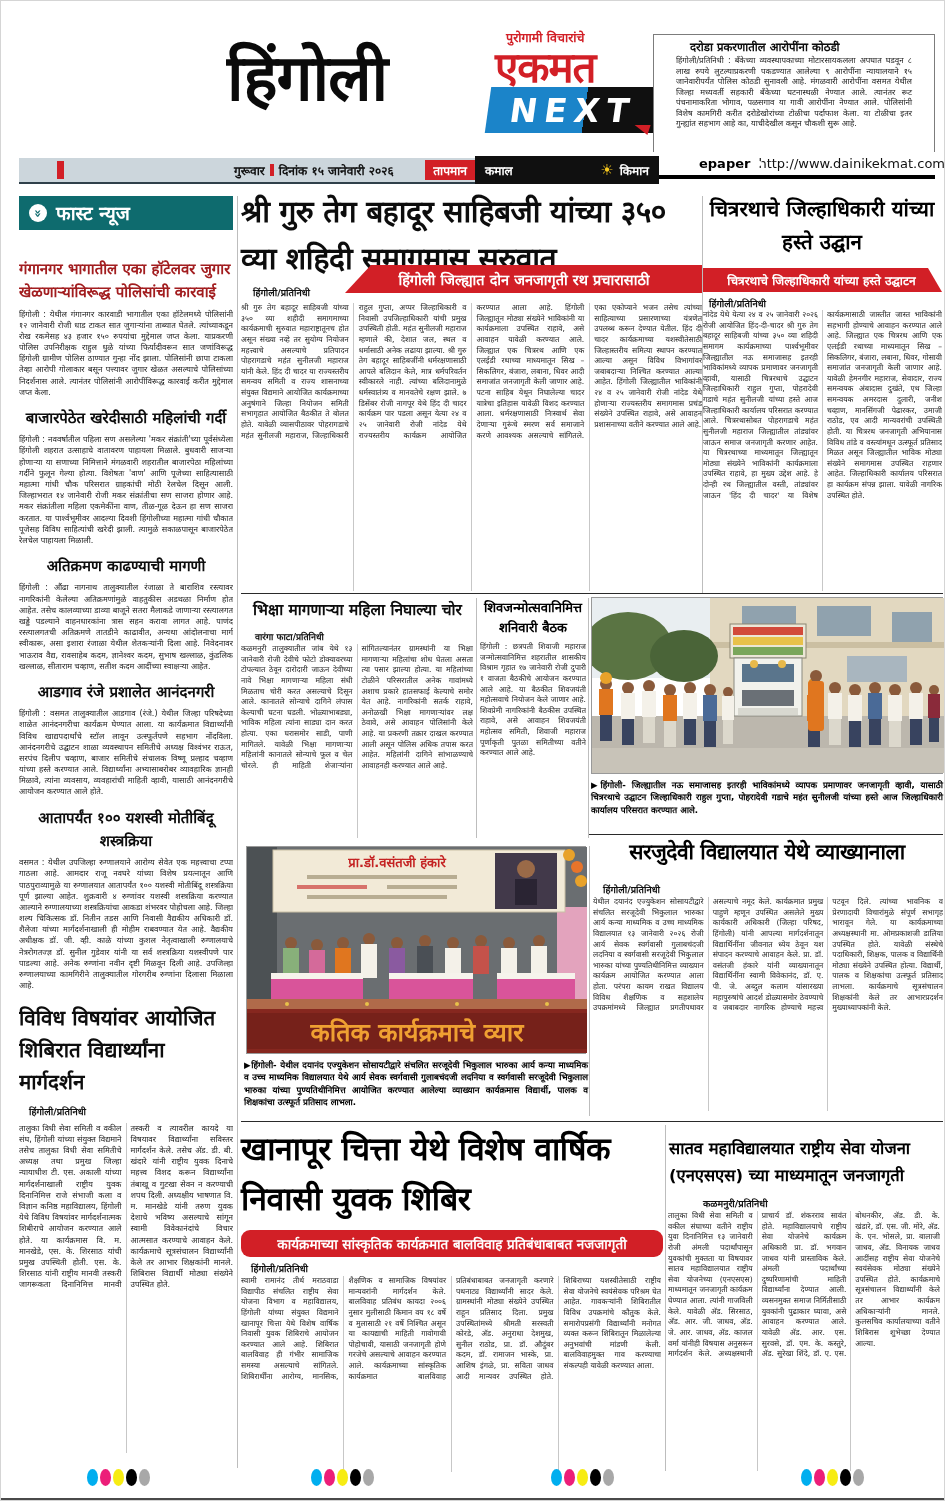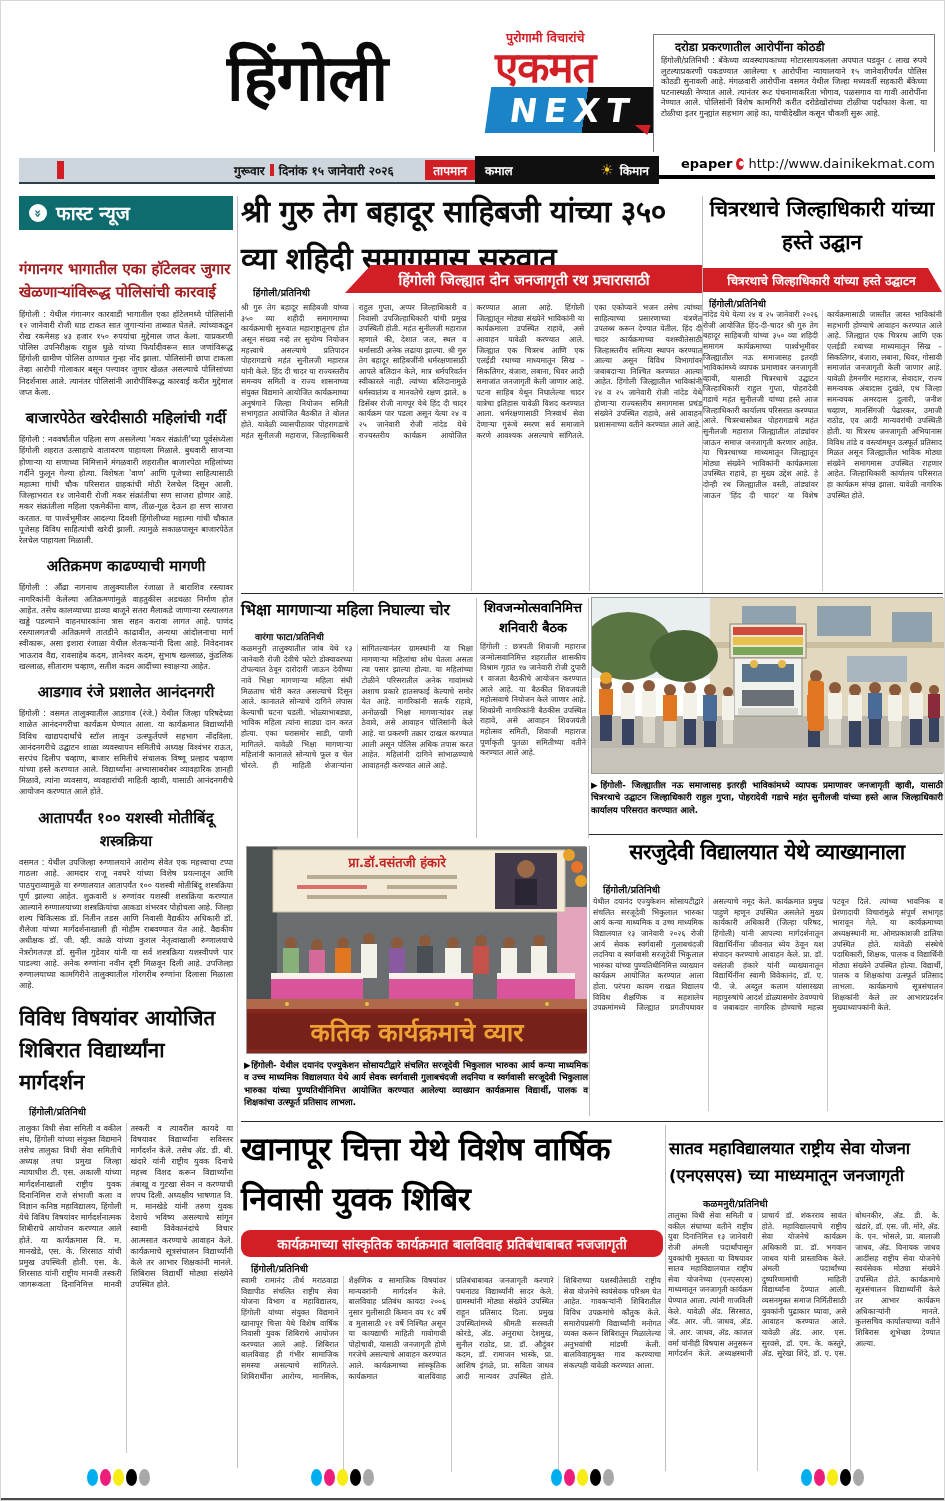--- a/index.html
+++ b/index.html
@@ -22,25 +22,25 @@
   #masthead-title{left:226px;top:26px;font-size:64px;font-weight:800;color:#0a0a0a;letter-spacing:-1px;line-height:1.6;}
   #brand-block{left:494px;top:28px;text-align:center;color:#d21f26;}
   #brand-tagline{font-size:12.5px;font-weight:bold;}
   #brand-name{font-size:42px;font-weight:800;line-height:1.05;letter-spacing:-1px;}
   #next-logo{left:487px;top:86px;width:170px;height:46px;transform:skewX(-8deg);
     background:linear-gradient(90deg,#1b84c9 0 57%,#101010 57% 100%);
     color:#fff;font-weight:800;font-size:33px;display:flex;align-items:center;justify-content:center;letter-spacing:7px;}
   #next-red{left:632px;top:124px;width:0;height:0;border-left:16px solid transparent;border-top:10px solid #d21f26;transform:skewX(-18deg);}
 
   
-  #tr-box{left:652px;top:33px;width:282px;height:143px;border:1.5px solid #7c7c7c;padding:3px 7px;background:#fff;overflow:hidden;}
+  #tr-box{left:652px;top:33px;width:282px;height:143px;border:1.5px solid #7c7c7c;padding:3px 22px;background:#fff;overflow:hidden;}
   #tr-box .headline{font-size:11.5px;margin:1px 0 2px 14px;}
   #tr-box .body-txt{font-size:8px;line-height:1.32;}
   #epaper-bar{left:652px;top:151px;width:282px;height:27px;background:#fff;border-bottom:4px solid #000;display:flex;align-items:center;}
-  #epaper-label{font-weight:bold;font-size:13px;margin-left:28px;}
+  #epaper-label{font-weight:bold;font-size:13px;margin-left:46px;}
   .epaper-icon{display:inline-block;width:12px;height:12px;border-radius:50%;background:#d21f26;margin:0 4px;position:relative;}
   .epaper-icon:after{content:"";position:absolute;left:3px;top:3px;width:5px;height:5px;border-radius:50%;background:#fff;}
   #epaper-url{font-size:13px;color:#111;text-decoration:none;}
 
   
   #date-bar{left:18px;top:157px;width:640px;height:26px;background:#ccd6dc;border-bottom:2px solid #30404a;display:flex;align-items:center;font-size:12px;color:#101010;}
   #date-accent{width:7px;height:18px;background:#d21f26;margin-left:38px;}
   #weekday{font-weight:bold;margin-left:170px;}
   .date-sep{display:inline-block;width:4px;height:12px;background:#d21f26;margin:0 5px;vertical-align:middle;}
   #date-text{font-weight:bold;}
@@ -68,21 +68,21 @@
   #main-banner{left:344px;top:264px;width:358px;height:28px;background:#d21f26;color:#fff;font-weight:800;font-size:14.5px;display:flex;align-items:center;justify-content:center;clip-path:polygon(26px 0,100% 0,100% 100%,0 100%);}
   #main-body{left:240px;top:302px;width:461px;height:288px;}
 
   
   #right-headline{left:704px;top:192px;width:234px;font-size:20.5px;font-weight:800;text-align:center;line-height:1.6;}
   #right-banner{left:700px;top:267px;width:241px;height:24px;background:#d21f26;color:#fff;font-weight:800;font-size:12px;display:flex;align-items:center;justify-content:center;clip-path:polygon(0 0,calc(100% - 14px) 0,100% 100%,0 100%);}
   #right-byline{left:708px;top:296px;}
   #right-body{left:702px;top:309px;width:239px;height:281px;}
 
   
-  #bhiksha-headline{left:240px;top:597px;width:233px;font-size:15.5px;font-weight:800;white-space:nowrap;}
+  #bhiksha-headline{left:240px;top:597px;width:233px;font-size:15.5px;font-weight:800;white-space:nowrap;text-align:center;}
   #bhiksha-byline{left:254px;top:629px;font-size:9px;}
   #bhiksha-body{left:240px;top:643px;width:232px;height:194px;}
   #shiv-block{left:479px;top:597px;width:106px;height:240px;overflow:hidden;}
   #shiv-headline{font-size:13px;font-weight:800;line-height:1.5;text-align:center;margin-bottom:5px;}
   #photo1{left:590px;top:596px;width:352px;height:177px;border:1px solid #999;}
   #photo1-caption{left:590px;top:778px;width:352px;font-size:8.6px;font-weight:600;line-height:1.45;}
 
   
   #sarju-headline{left:590px;top:836px;width:352px;font-size:21px;font-weight:800;white-space:nowrap;text-align:center;letter-spacing:-0.5px;}
   #sarju-byline{left:602px;top:882px;}

